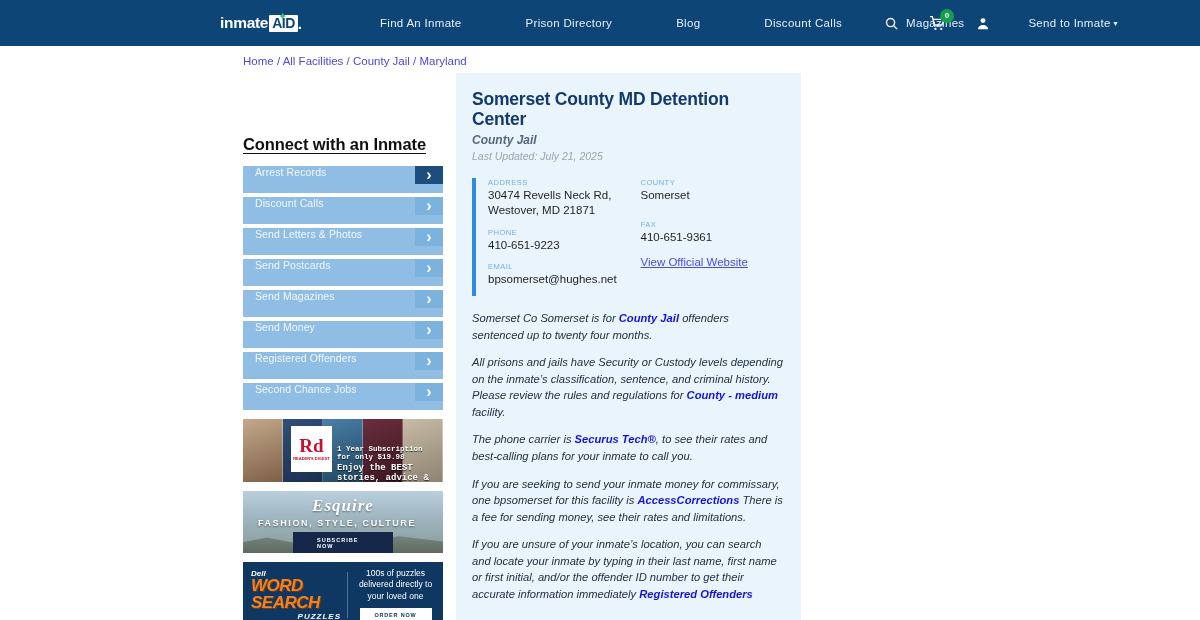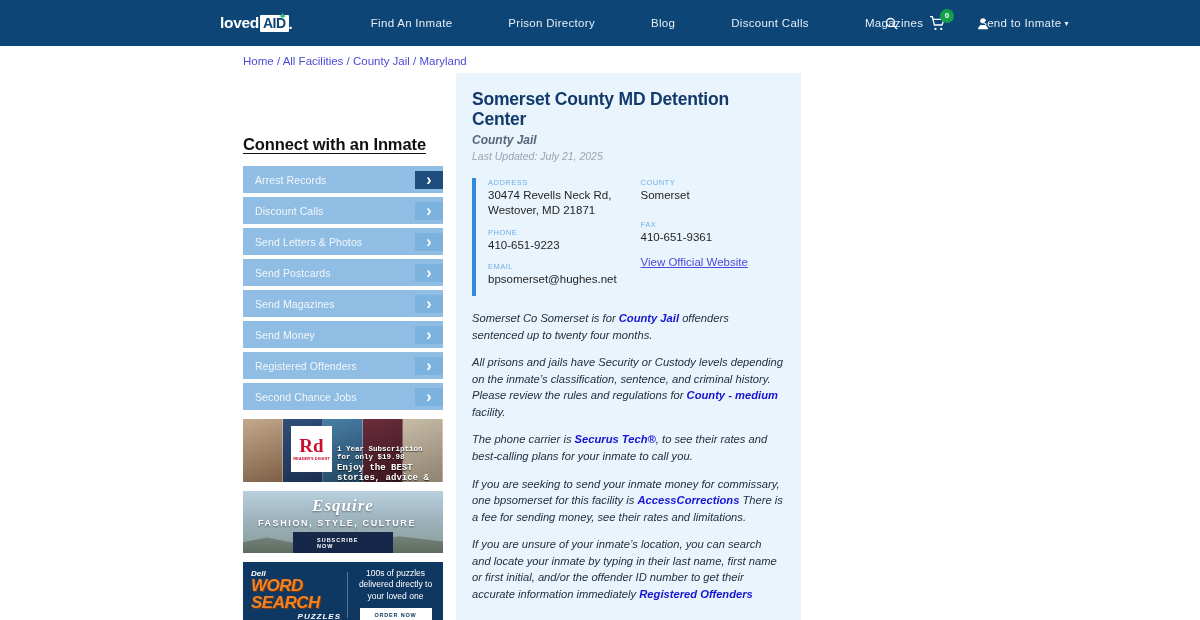--- a/index.html
+++ b/index.html
@@ -45,21 +45,21 @@
   .logo-star {
     position: absolute;
     left: 58px; top: -3px;
     color: #3cbf7e;
     font-size: 11px;
     line-height: 1;
   }
   .logo-dot {
     color: #ffffff; font-weight: bold; font-size: 15px;
   }
-  .nav-links { display: flex; align-items: center; gap: 0px; }
+  .nav-links { display: flex; align-items: center; gap: 8px; }
   .nav-link {
     color: #e6edf4;
     font-size: 11.5px;
     letter-spacing: 0.3px;
     padding: 6px 28px;
     text-decoration: none;
     white-space: nowrap;
     cursor: pointer;
   }
   .nav-caret { font-size: 8px; margin-left: 3px; position: relative; top: -1px; }
@@ -110,21 +110,21 @@
     font-weight: bold;
     color: #101010;
     text-decoration: underline;
     text-underline-offset: 3px;
     margin-bottom: 12px;
     white-space: nowrap;
     letter-spacing: -0.1px;
   }
   .side-item {
     display: flex;
-    align-items: center;
+    align-items: flex-start;
     height: 27px;
     margin-bottom: 4px;
     background: #8fbde4;
     cursor: pointer;
   }
   .side-item-label {
     flex: 1;
     color: #f2f7fb;
     font-size: 10.5px;
     display: flex; align-items: center;
@@ -257,21 +257,21 @@
     text-decoration: none;
     cursor: pointer;
   }
 </style>
 </head>
 <body>
 
 <div class="navbar">
 
   <div class="logo">
-    <span class="logo-text">loved</span>
+    <span class="logo-text">inmate</span>
     <span class="logo-badge">AID</span>
     <span class="logo-star">✦</span>
     <span class="logo-dot">.</span>
   </div>
 
   <div class="nav-links">
     <a class="nav-link">Find An Inmate</a>
     <a class="nav-link">Prison Directory</a>
     <a class="nav-link">Blog</a>
     <a class="nav-link">Discount Calls</a>

